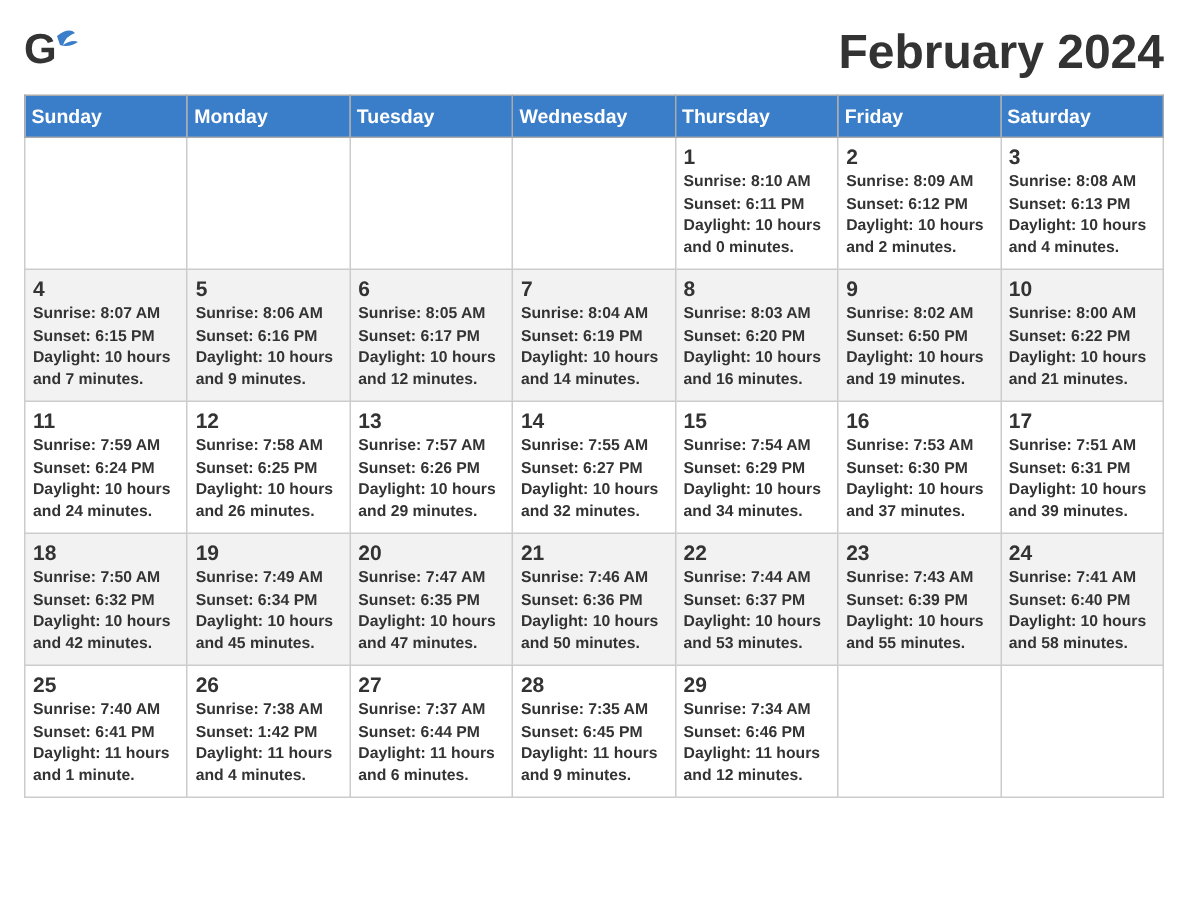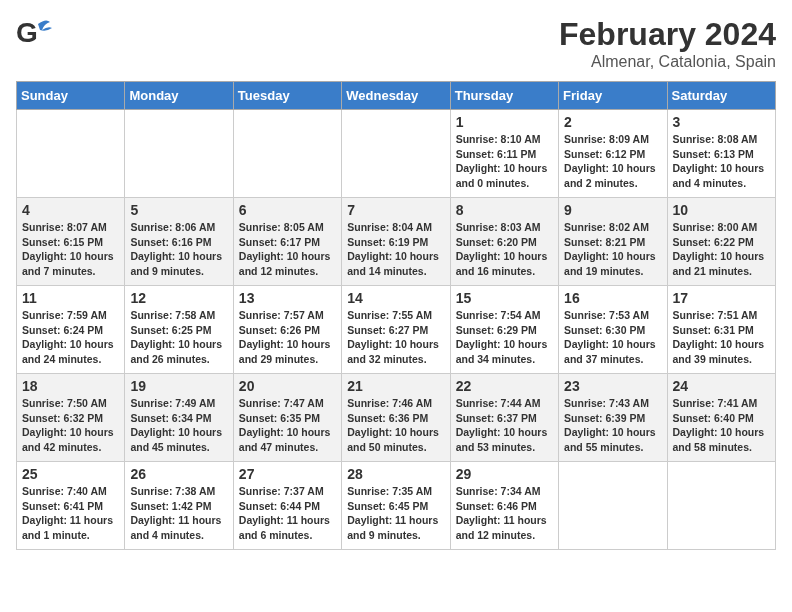--- a/index.html
+++ b/index.html
@@ -15,21 +15,21 @@
       justify-content: space-between;
       align-items: flex-start;
       margin-bottom: 10px;
     }
     .logo {
       display: flex;
       flex-direction: column;
       align-items: flex-start;
     }
     .title-block {
-      text-align: right;
+      text-align: left;
     }
     .main-title {
       font-size: 32px;
       font-weight: bold;
       color: #333;
     }
     .sub-title {
       font-size: 16px;
       color: #555;
     }
@@ -81,21 +81,20 @@
   <div class="logo">
     <div style="display:flex; align-items:center; gap:4px;">
       <svg width="36" height="36" viewBox="0 0 36 36">
         <text x="0" y="26" font-size="28" font-weight="bold" fill="#333" font-family="Arial">G</text>
         <path d="M22 8 Q30 2 34 6 Q28 8 26 14 Q32 10 36 12 Q30 16 24 14" fill="#3a7dc9"></path>
       </svg>
     </div>
   </div>
   <div class="title-block">
     <div class="main-title">February 2024</div>
-    <div class="sub-title">Almenar, Catalonia, Spain</div>
   </div>
 </div>
 
 <table>
   <thead>
     <tr>
     <th>Sunday</th>
         <th>Monday</th>
         <th>Tuesday</th>
         <th>Wednesday</th>
@@ -139,21 +138,21 @@
         <td>
           <span class="day-num">7</span>
           <div class="cell-info"><span>Sunrise: 8:04 AM</span><br><span>Sunset: 6:19 PM</span><br><span>Daylight: 10 hours and 14 minutes.</span></div>
         </td>
         <td>
           <span class="day-num">8</span>
           <div class="cell-info"><span>Sunrise: 8:03 AM</span><br><span>Sunset: 6:20 PM</span><br><span>Daylight: 10 hours and 16 minutes.</span></div>
         </td>
         <td>
           <span class="day-num">9</span>
-          <div class="cell-info"><span>Sunrise: 8:02 AM</span><br><span>Sunset: 8:21 PM</span><br><span>Daylight: 10 hours and 19 minutes.</span></div>
+          <div class="cell-info"><span>Sunrise: 8:02 AM</span><br><span>Sunset: 6:50 PM</span><br><span>Daylight: 10 hours and 19 minutes.</span></div>
         </td>
         <td>
           <span class="day-num">10</span>
           <div class="cell-info"><span>Sunrise: 8:00 AM</span><br><span>Sunset: 6:22 PM</span><br><span>Daylight: 10 hours and 21 minutes.</span></div>
         </td>
       </tr>
       <tr>
         <td>
           <span class="day-num">11</span>
           <div class="cell-info"><span>Sunrise: 7:59 AM</span><br><span>Sunset: 6:24 PM</span><br><span>Daylight: 10 hours and 24 minutes.</span></div>

